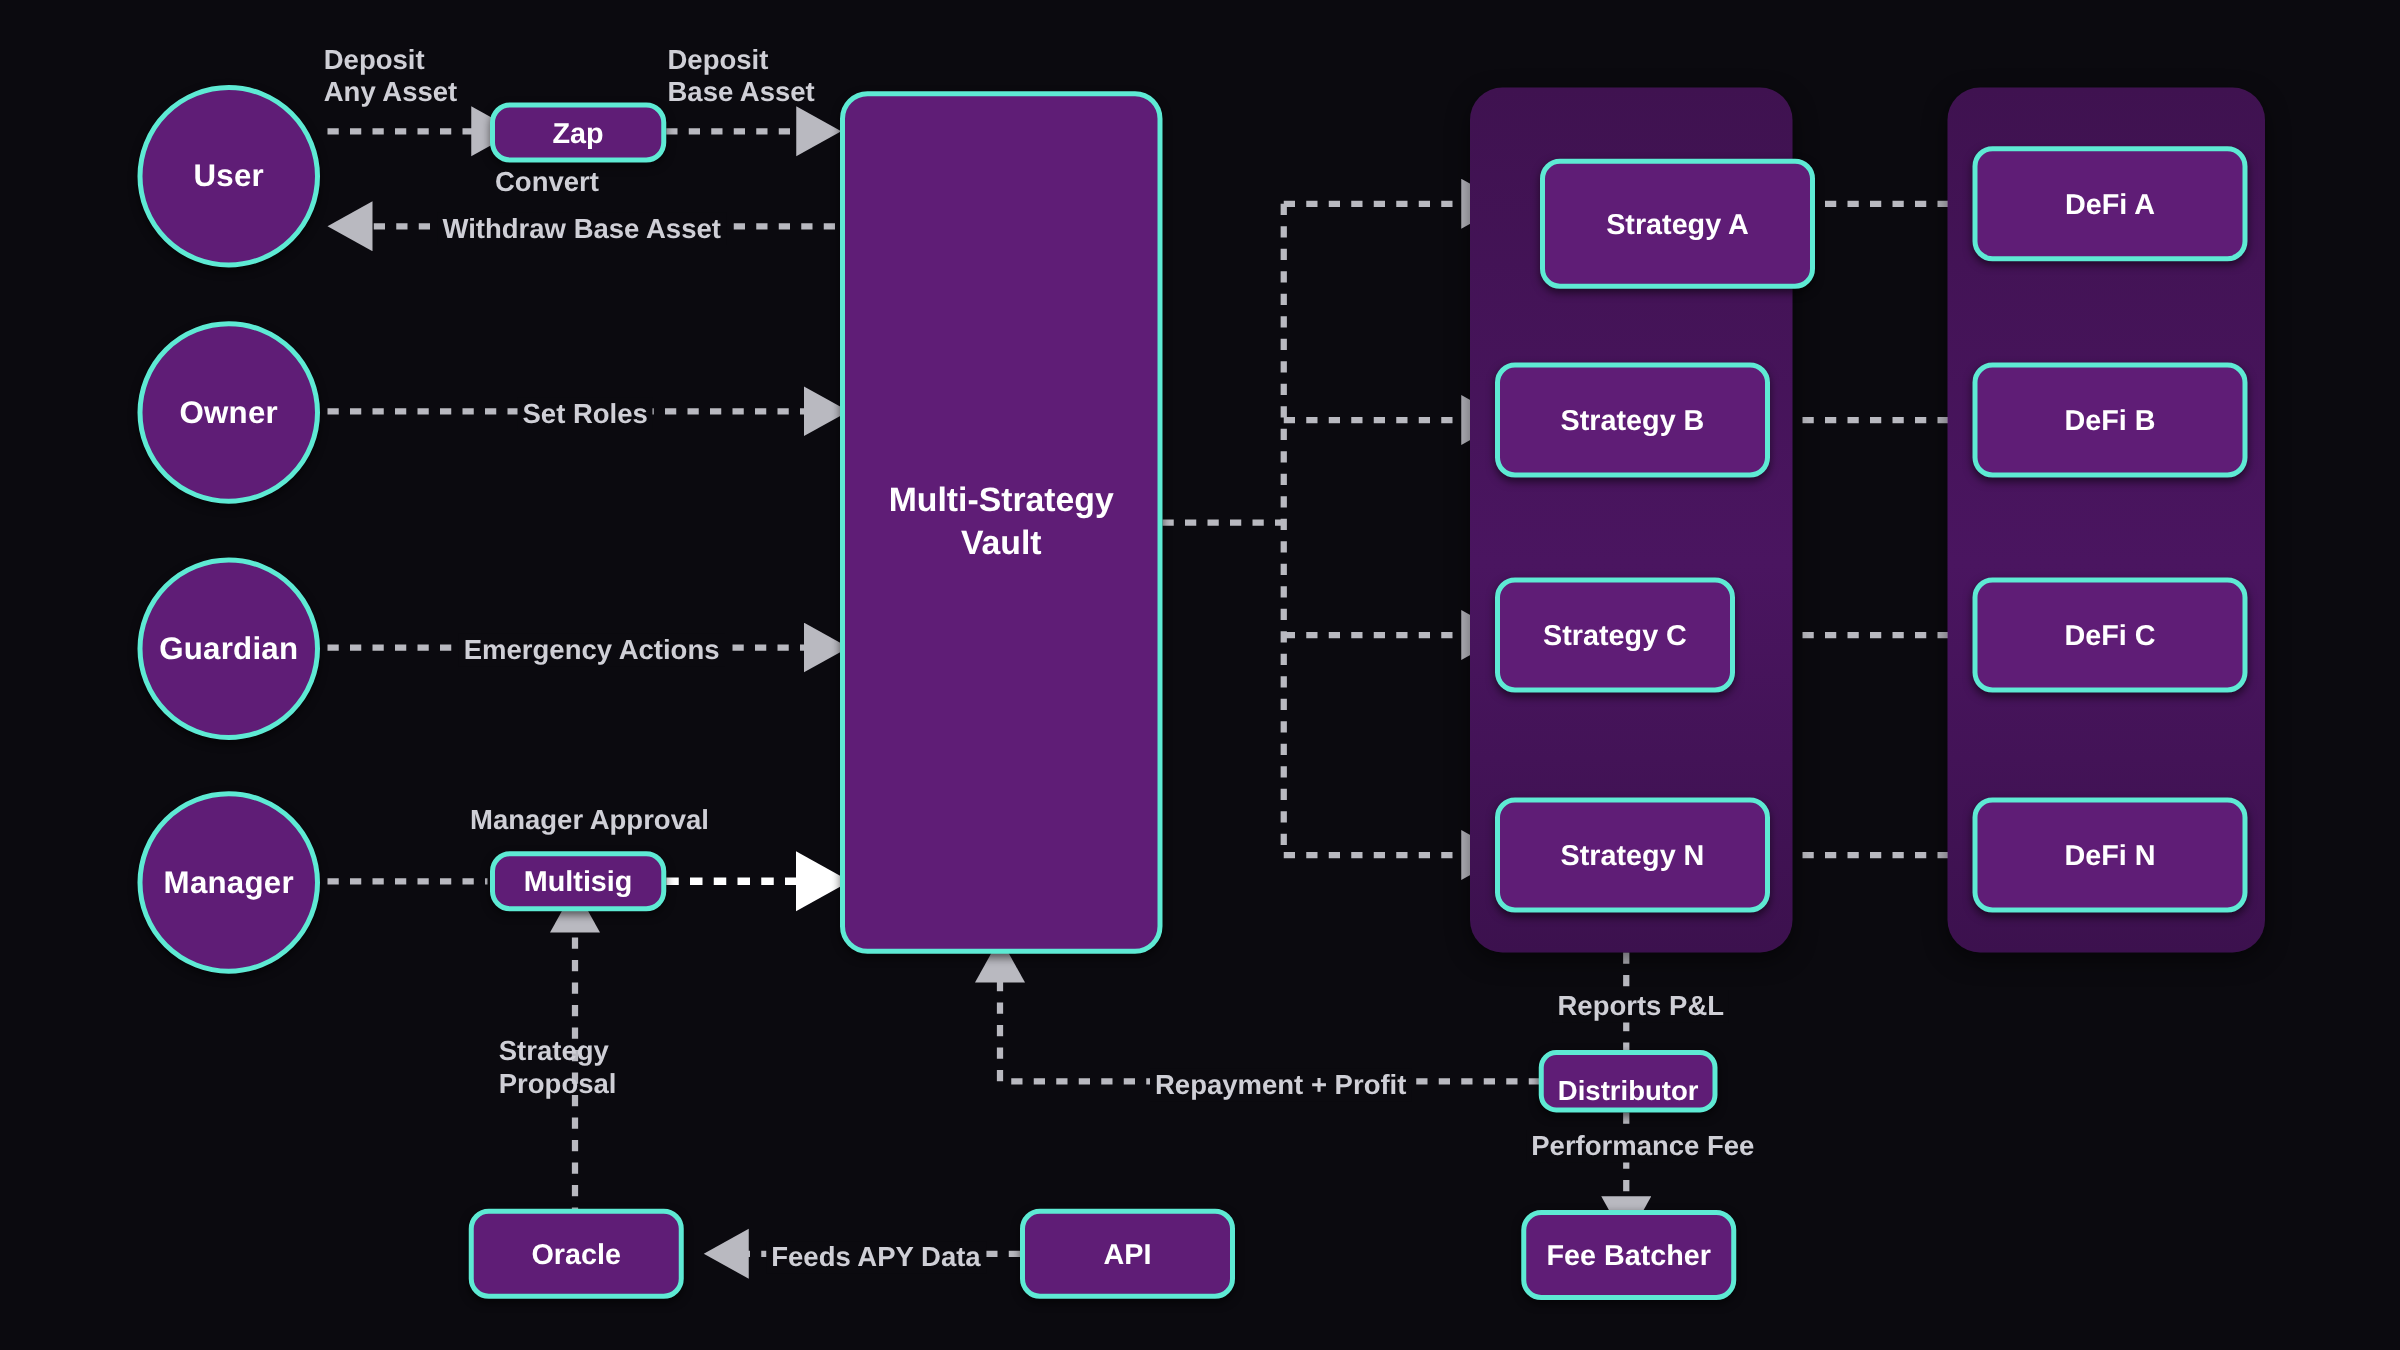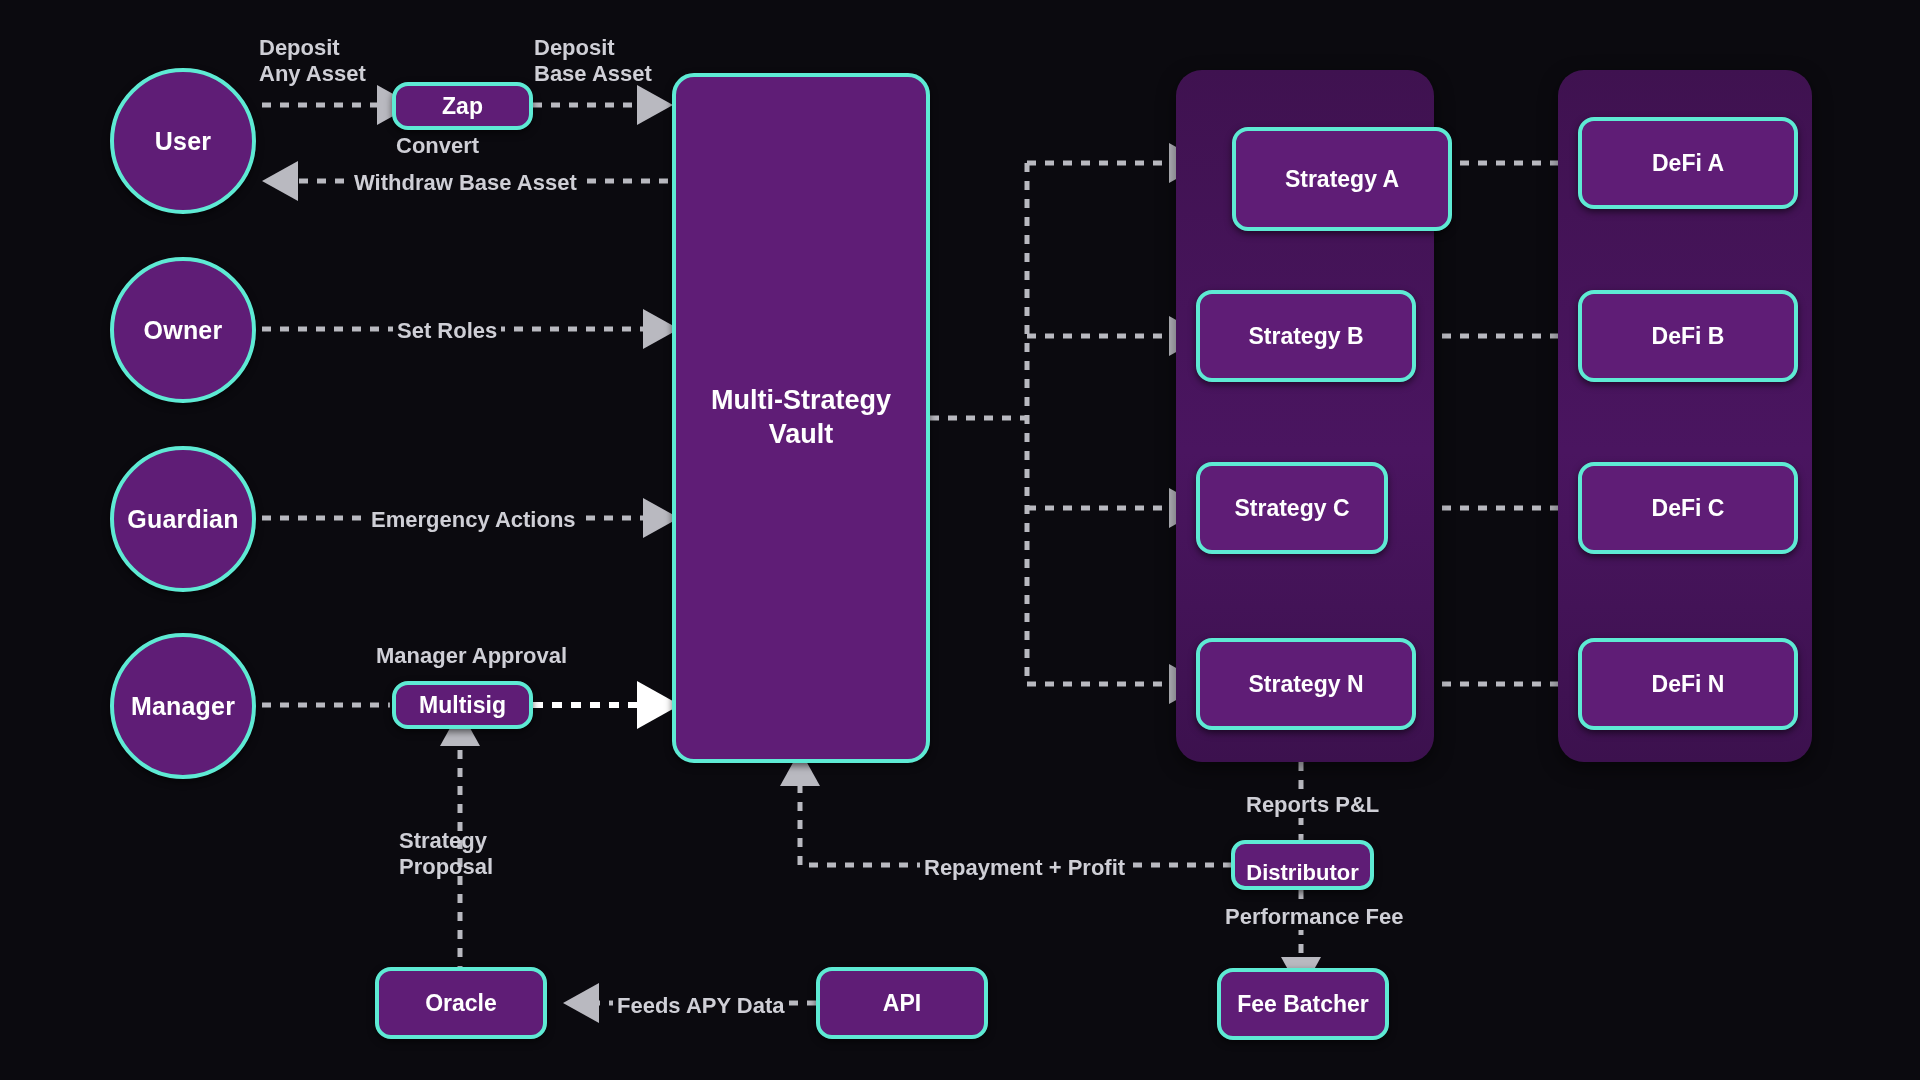--- a/index.html
+++ b/index.html
@@ -160,21 +160,21 @@
   </div>
 
   <div class="edge-label plain" style="left:392px;top:133px;width:141px;">
     <div>Convert</div>
   </div>
 
   <div class="edge-label" style="left:350px;top:170px;">
     <span>Withdraw Base Asset</span>
   </div>
 
-  <div class="edge-label" style="left:393px;top:318px;">
+  <div class="edge-label" style="left:414px;top:318px;">
     <span>Set Roles</span>
   </div>
 
   <div class="edge-label" style="left:367px;top:507px;">
     <span>Emergency Actions</span>
   </div>
 
   <div class="edge-label plain" style="left:372px;top:643px;width:182px;">
     <span>Manager Approval</span>
   </div>

